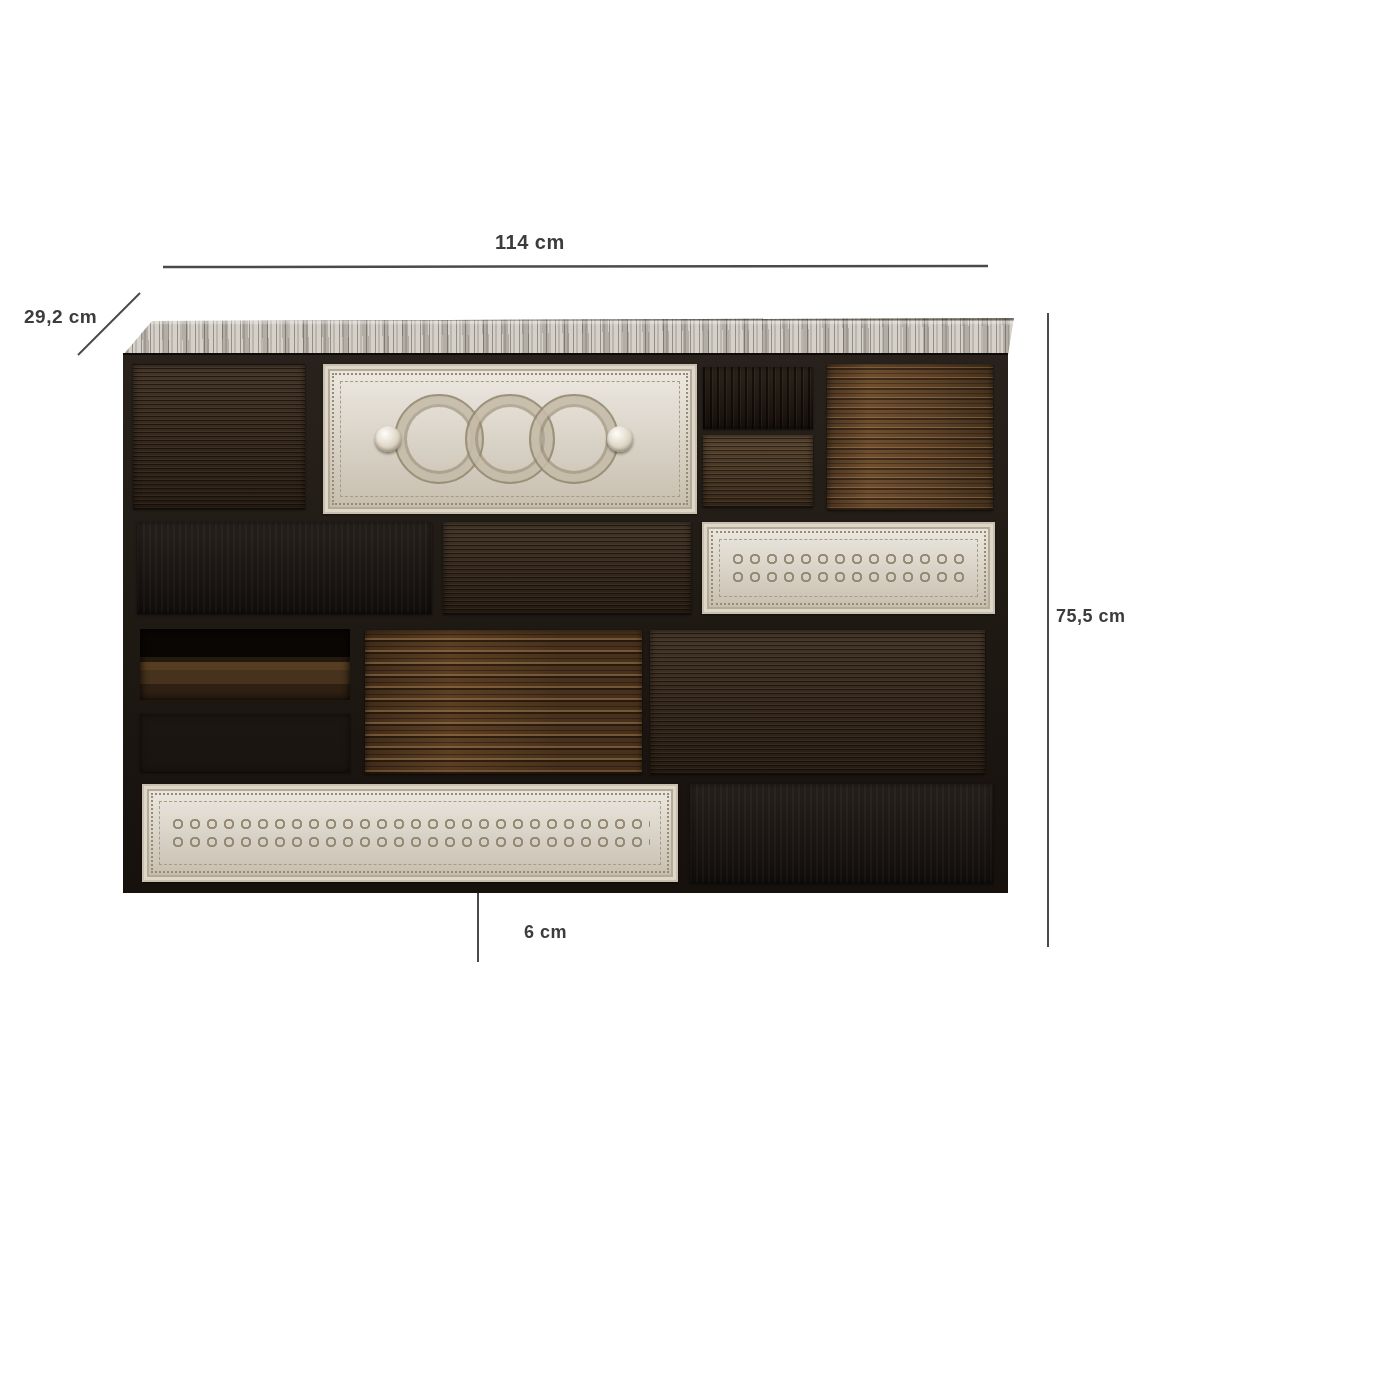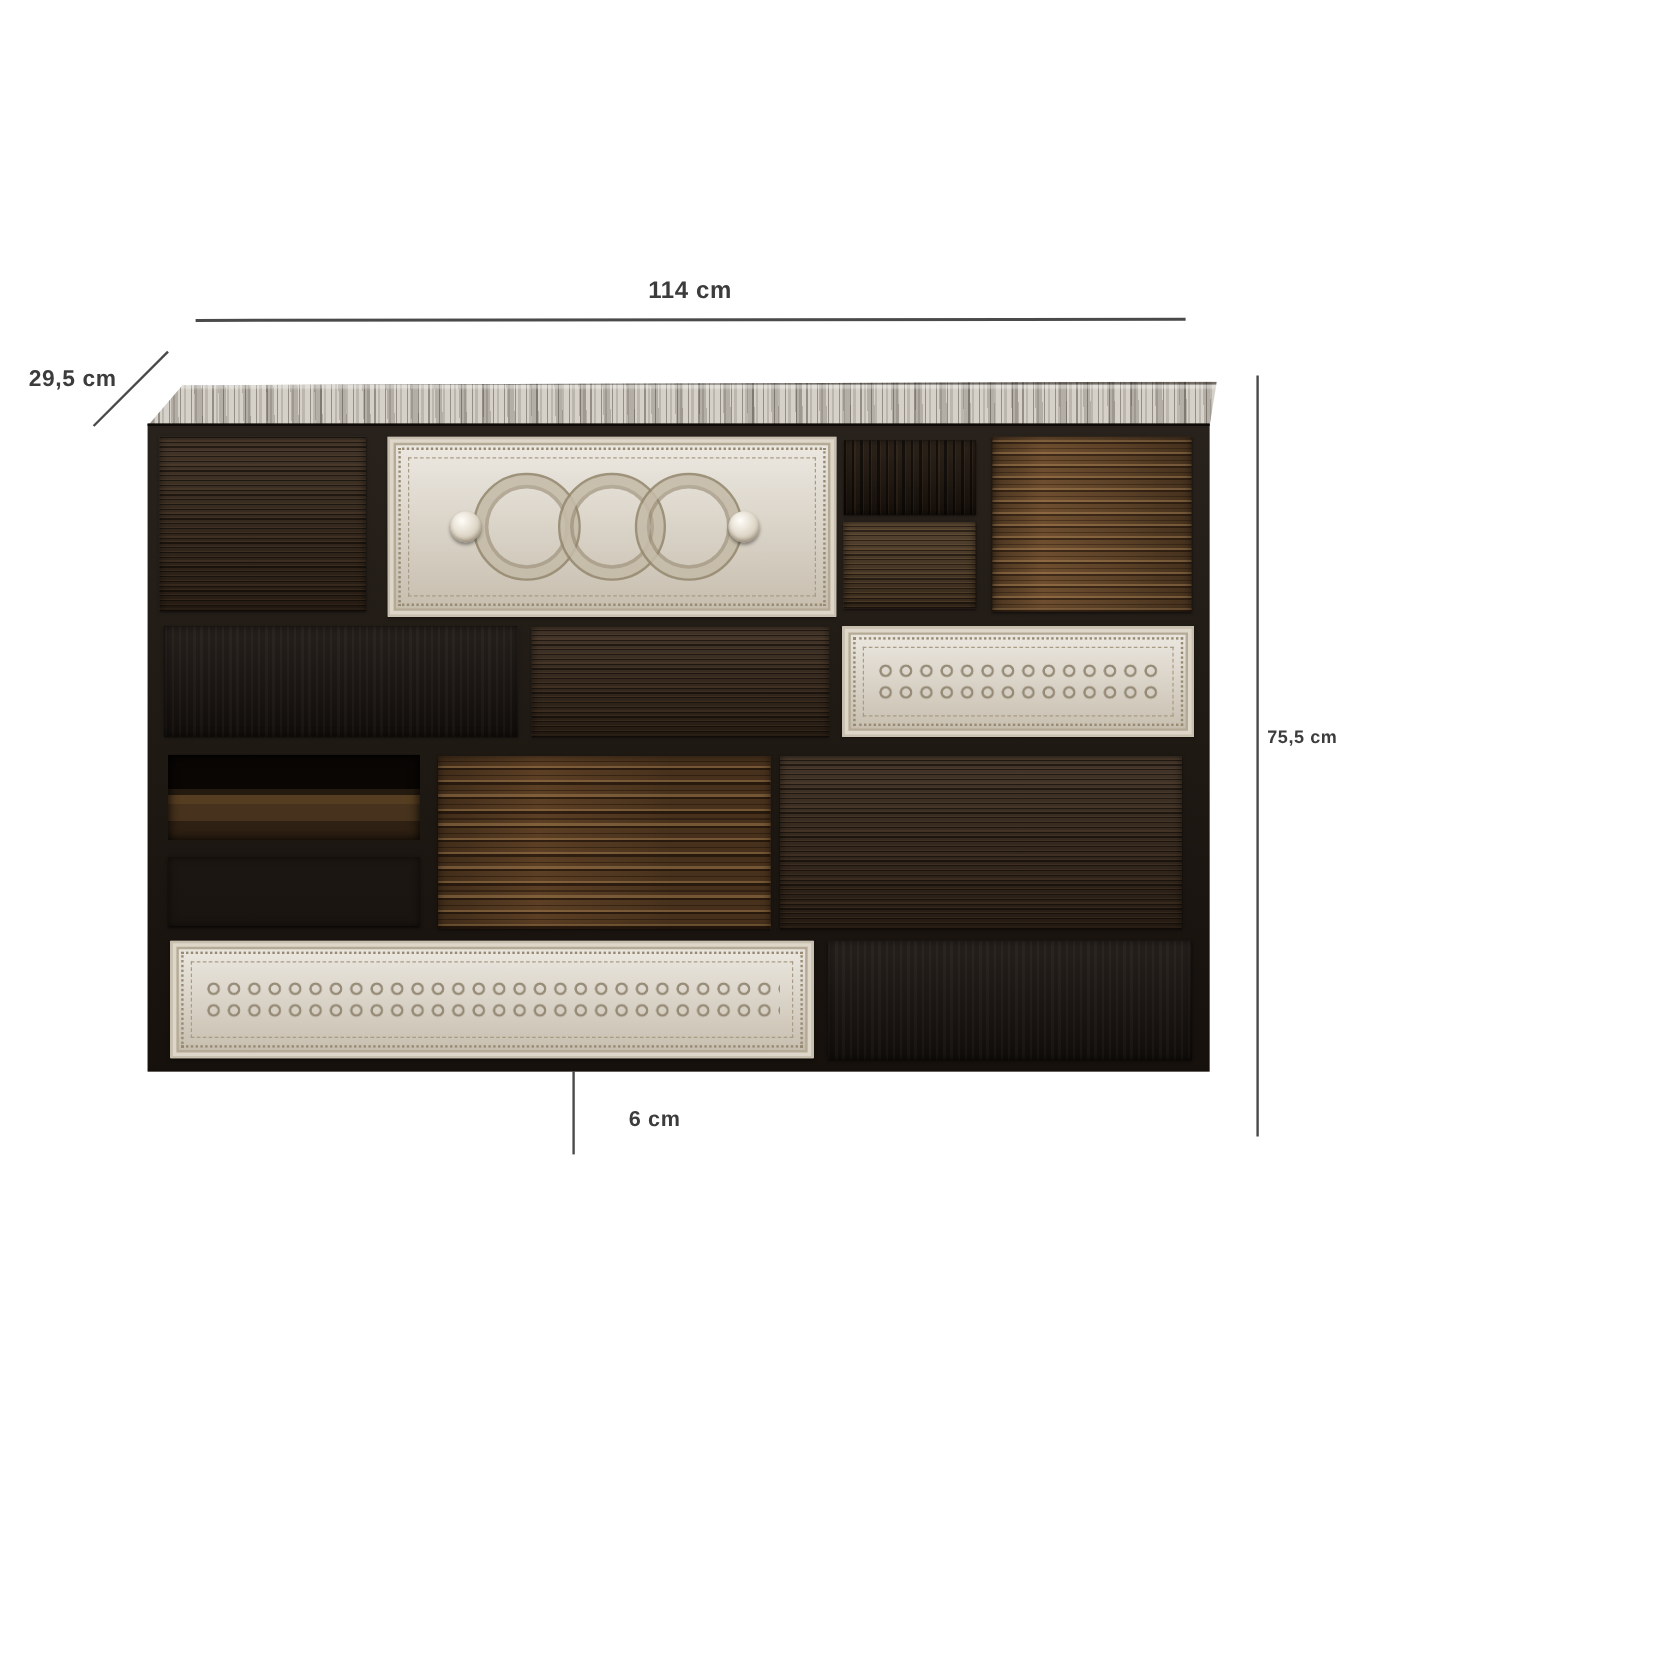--- a/index.html
+++ b/index.html
@@ -1,23 +1,23 @@
 <!DOCTYPE html>
 <html><head>
 <meta charset="utf-8">
 <style>
   html,body{margin:0;padding:0;background:#ffffff;}
   .canvas{position:relative;width:1400px;height:1400px;background:#ffffff;overflow:hidden;
           font-family:"Liberation Sans",sans-serif;}
   svg.dim-lines{position:absolute;left:0;top:0;width:1400px;height:1400px;pointer-events:none;}
 
   .dim-label{position:absolute;font-weight:bold;color:#3c3c3c;letter-spacing:0.5px;}
-  #label-width{left:495px;top:231px;width:160px;text-align:center;font-size:20px;}
+  #label-width{left:495px;top:231px;width:160px;font-size:20px;}
   #label-depth{left:24px;top:306px;font-size:19px;}
-  #label-height{left:1056px;top:606px;font-size:15px;}
+  #label-height{left:1056px;top:606px;font-size:18px;}
   #label-leg{left:484px;top:922px;font-size:18px;margin-left:40px;}
 
   
   #top-surface{position:absolute;left:123px;top:318px;width:893px;height:37px;
     clip-path:polygon(29px 3px,891px 0px,885px 37px,0px 37px);
     background-color:#d5d1c9;
     background-image:
       linear-gradient(180deg, rgba(35,28,22,.55) 0 2px, rgba(255,255,255,.3) 3px 5px, transparent 7px),
       repeating-linear-gradient(90deg, rgba(50,42,34,.4) 0 1px, transparent 1px 3px, rgba(50,42,34,.16) 3px 5px, transparent 5px 9px),
       repeating-linear-gradient(88deg, rgba(60,50,40,.22) 0 6px, transparent 6px 20px);}
@@ -111,21 +111,21 @@
 <div class="canvas">
 
   <svg class="dim-lines" viewBox="0 0 1400 1400">
     <line x1="163" y1="267" x2="988" y2="266" stroke="#4a4a4a" stroke-width="2.5"></line>
     <line x1="78" y1="355" x2="140" y2="293" stroke="#4a4a4a" stroke-width="2"></line>
     <line x1="1048" y1="313" x2="1048" y2="947" stroke="#4a4a4a" stroke-width="2"></line>
     <line x1="478" y1="893" x2="478" y2="962" stroke="#4a4a4a" stroke-width="2"></line>
   </svg>
 
   <div class="dim-label" id="label-width">114 cm</div>
-  <div class="dim-label" id="label-depth">29,5 cm</div>
+  <div class="dim-label" id="label-depth">29,2 cm</div>
   <div class="dim-label" id="label-height">75,5 cm</div>
   <div class="dim-label" id="label-leg">6 cm</div>
 
   <div>
     <div id="top-surface"></div>
     <div id="face">
         <div class="drawer f-espresso" style="left: 10px; top: 9px; width: 172px; height: 145px;">
           <div class="h-cutout"></div>
         </div>
         <div class="drawer f-white-carved" style="left: 200px; top: 9px; width: 374px; height: 150px;">

